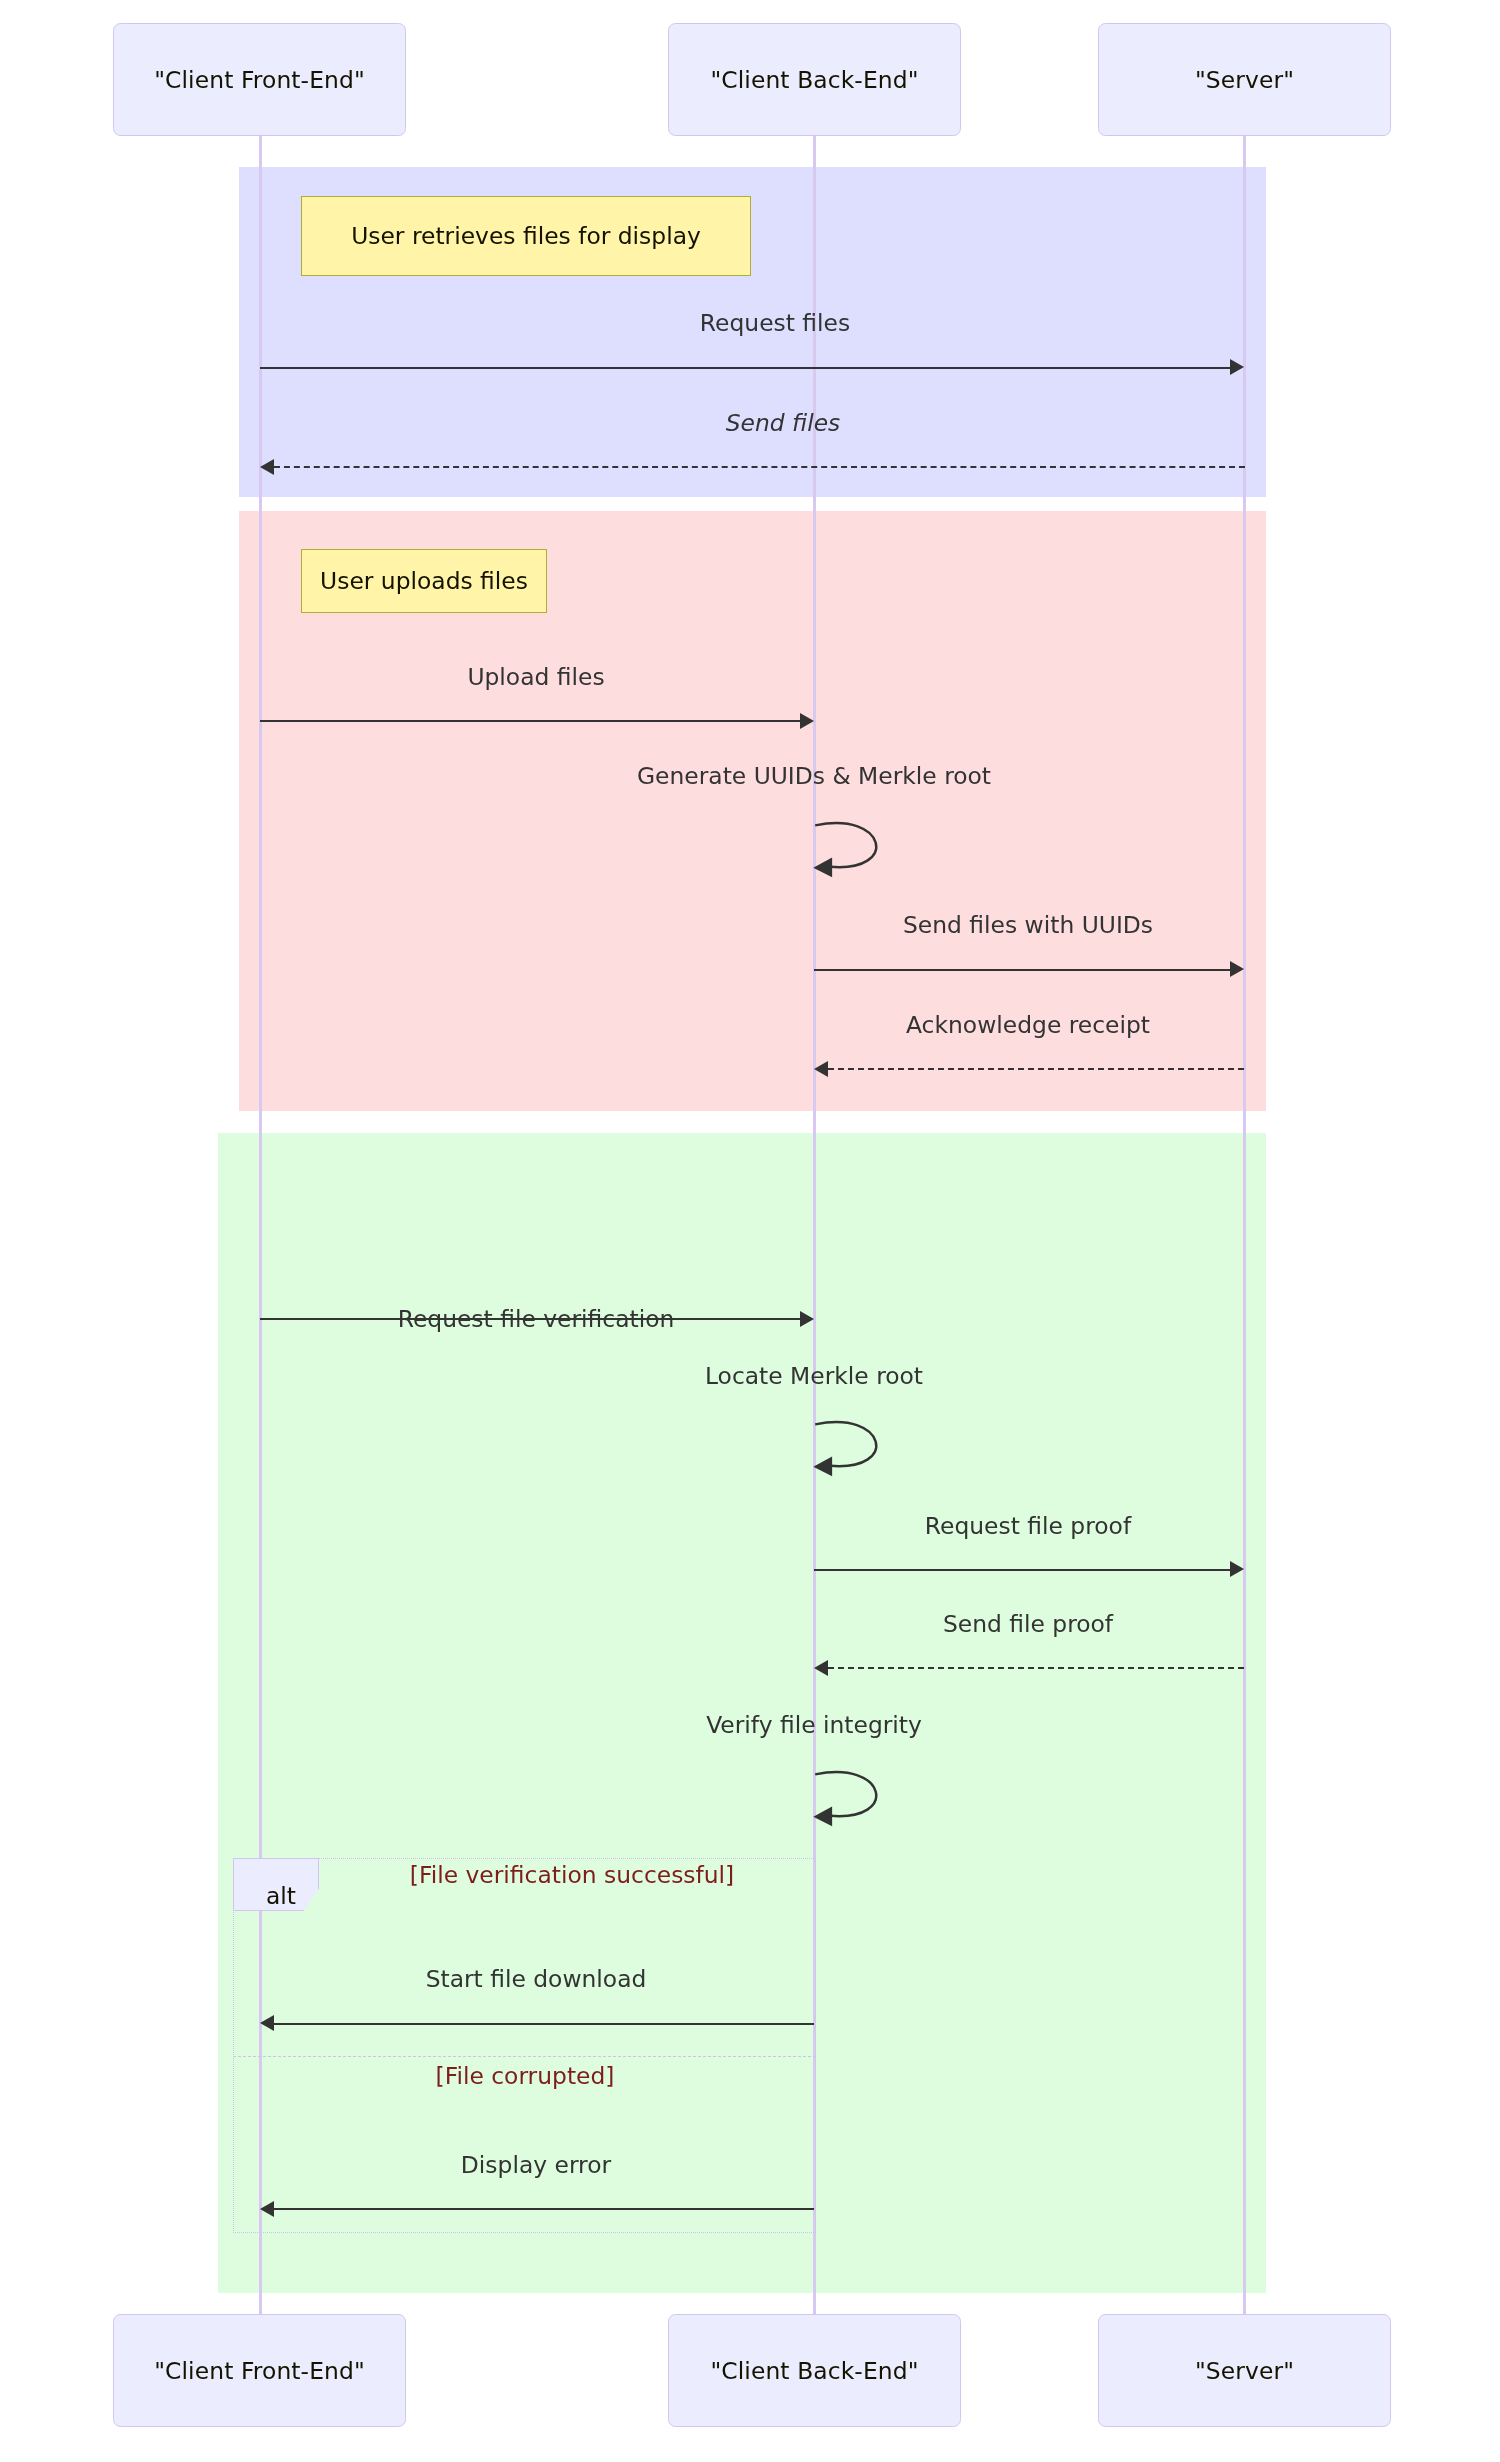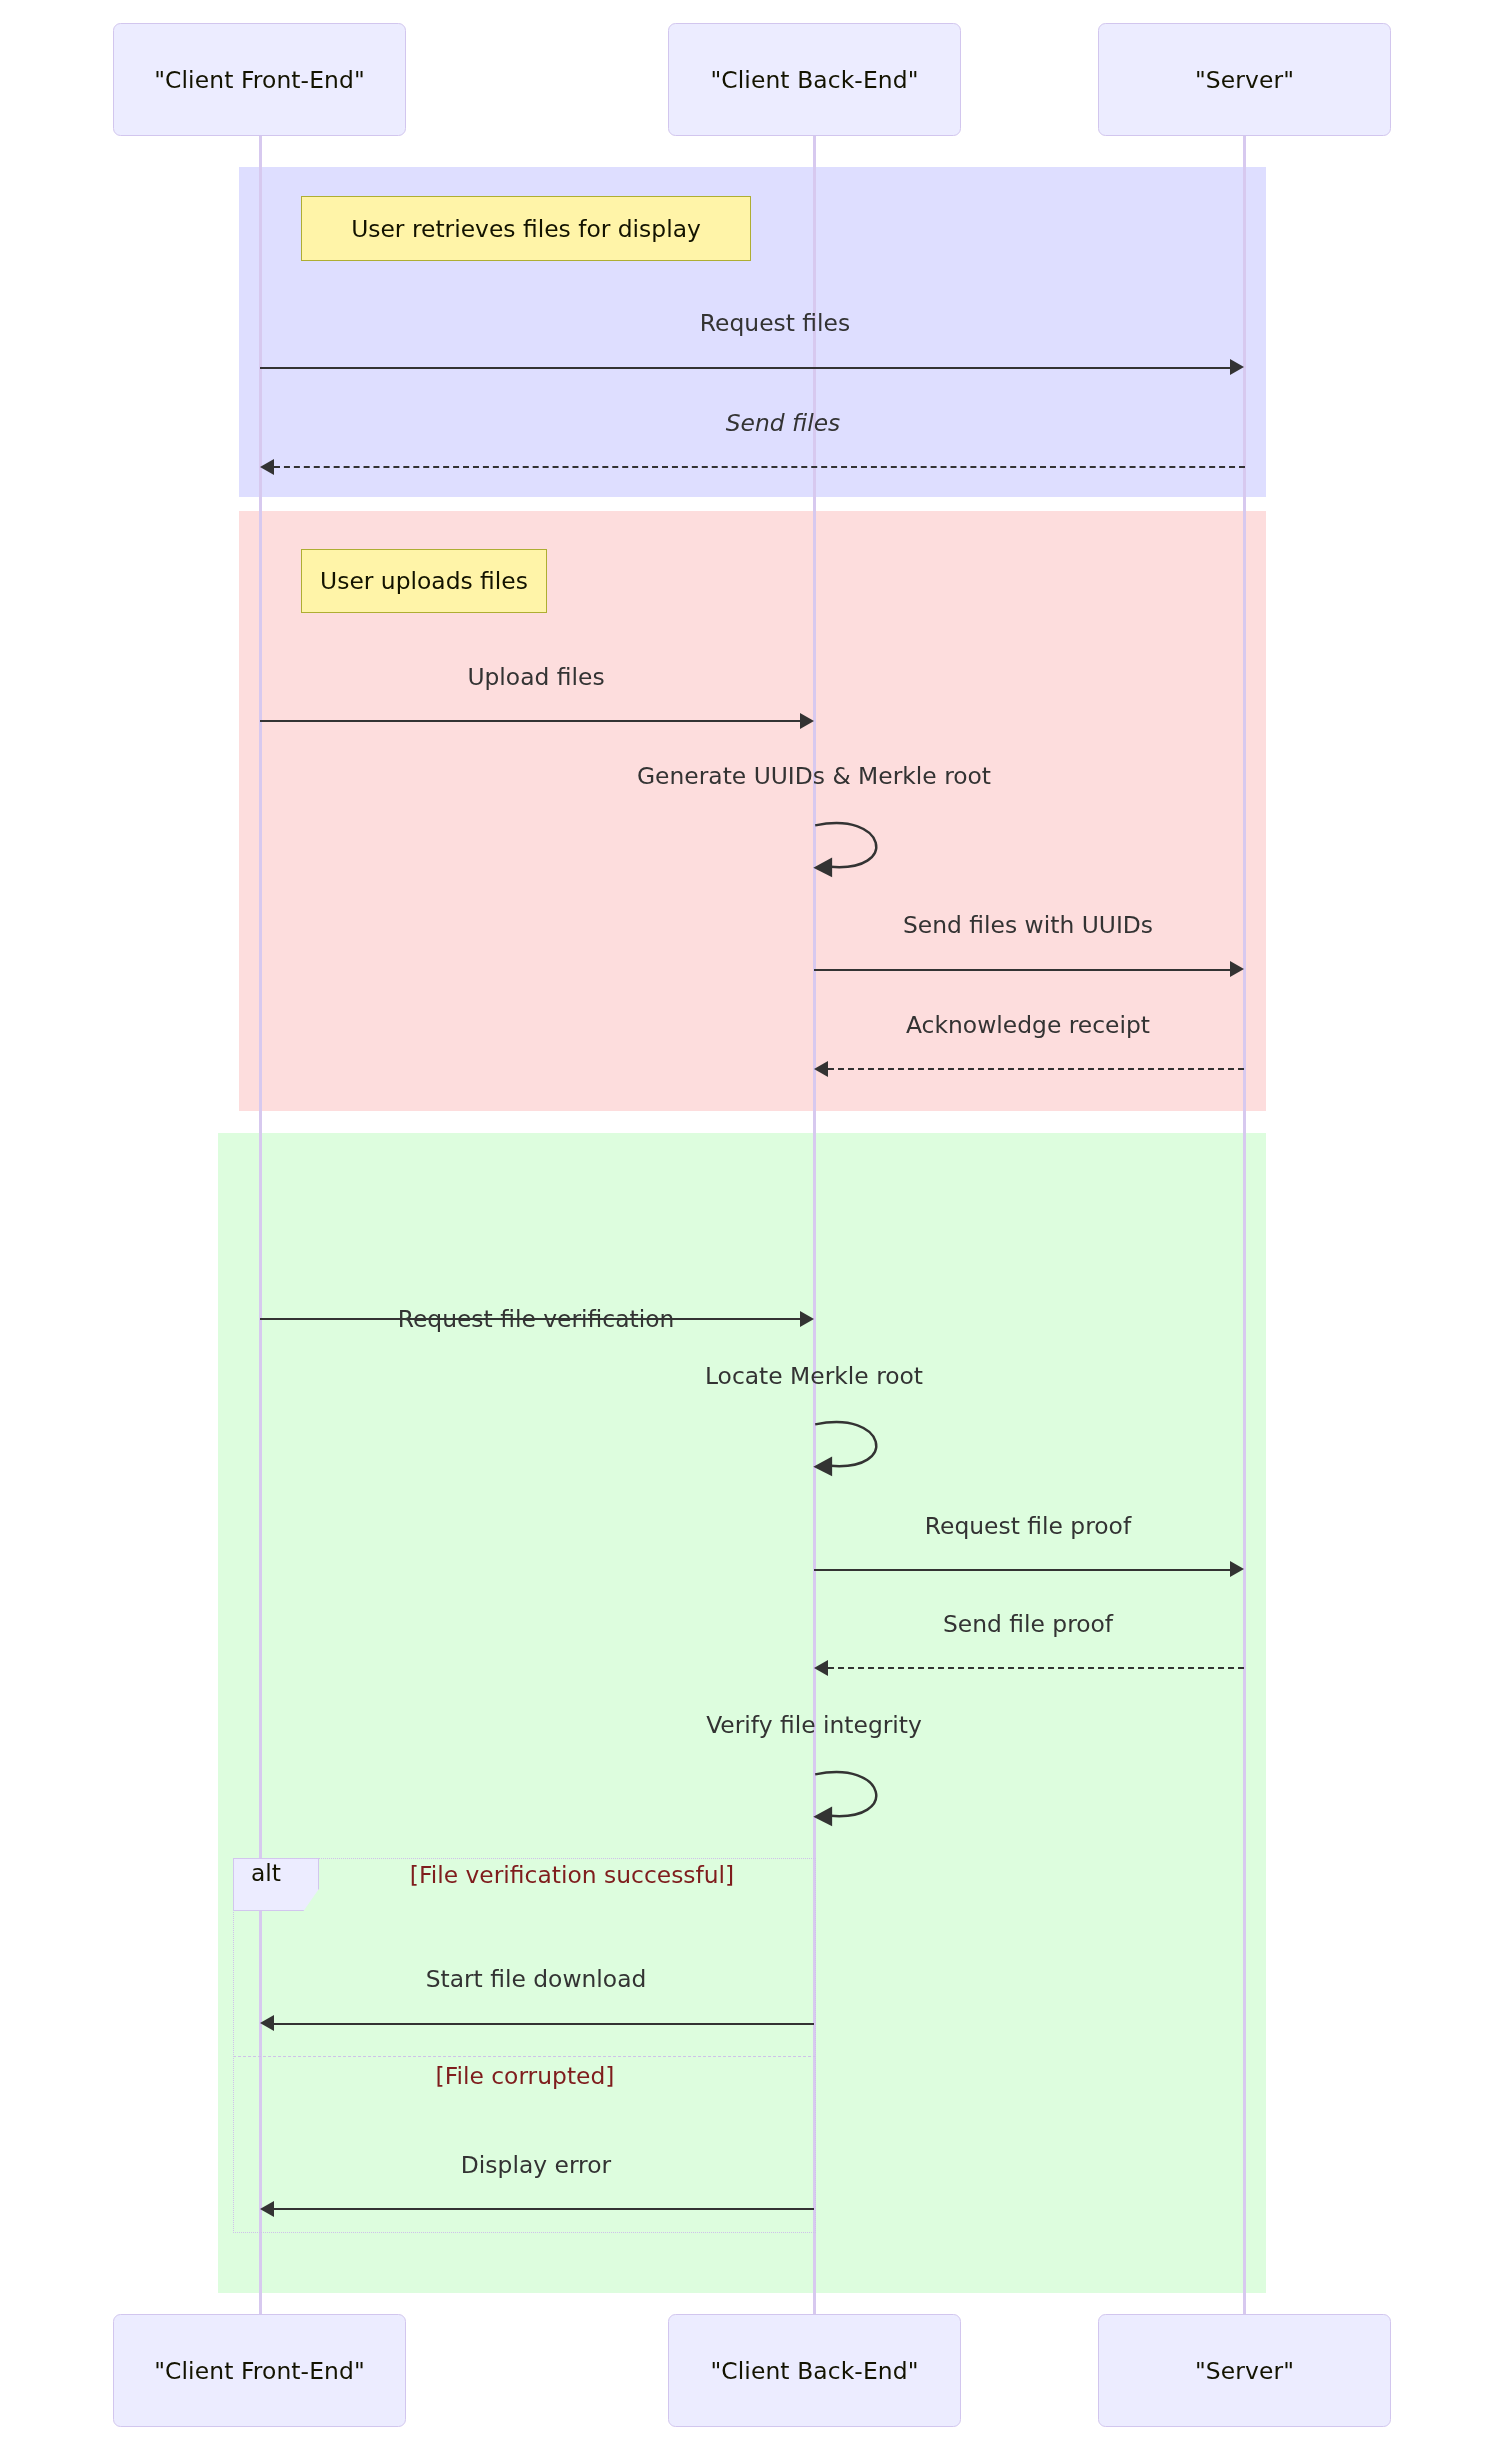--- a/index.html
+++ b/index.html
@@ -77,22 +77,22 @@
     position:absolute;
     border-top:1.9px dashed #cfc1ea;
     height:0;
   }
   .alt-tag{
     position:absolute;
     background:#ececff;
     border:1.4px solid #d2c6ee;
     color:#131300;
     font-size:23.4px;
-    display:flex;align-items:flex-start;
-    padding-left:17px;
+    display:flex;align-items:flex-end;
+    padding-left:32px;
     box-sizing:border-box;
     clip-path:polygon(0 0, 100% 0, 100% 58%, 82% 100%, 0 100%);
   }
   .alt-cond{
     position:absolute;
     color:#7f1d1d;
     font-size:23.4px;
     white-space:nowrap;
     transform:translateX(-50%);
     text-align:center;
@@ -114,21 +114,21 @@
   <div class="actor" style="left:113px;top:23.4px;width:293px;height:113px;">
     <span>"Client Front-End"</span>
   </div>
   <div class="actor" style="left:668px;top:23.4px;width:293px;height:113px;">
     <span>"Client Back-End"</span>
   </div>
   <div class="actor" style="left:1098px;top:23.4px;width:293px;height:113px;">
     <span>"Server"</span>
   </div>
 
-  <div class="note" style="left:301px;top:196px;width:450px;height:65px;">
+  <div class="note" style="left:301px;top:196px;width:450px;height:80px;">
     <span>User retrieves files for display</span>
   </div>
 
   <div class="msg-label" style="left:751px;top:309px;margin-left:24px;">
     <span>Request files</span>
   </div>
   <div class="arrow-line" style="left:260px;top:367px;width:971px;"></div>
   <div class="arrow-head right" style="left:1230px;top:359px;"></div>
 
   <div class="msg-label" style="left:783px;top:409px;font-style:italic;">

